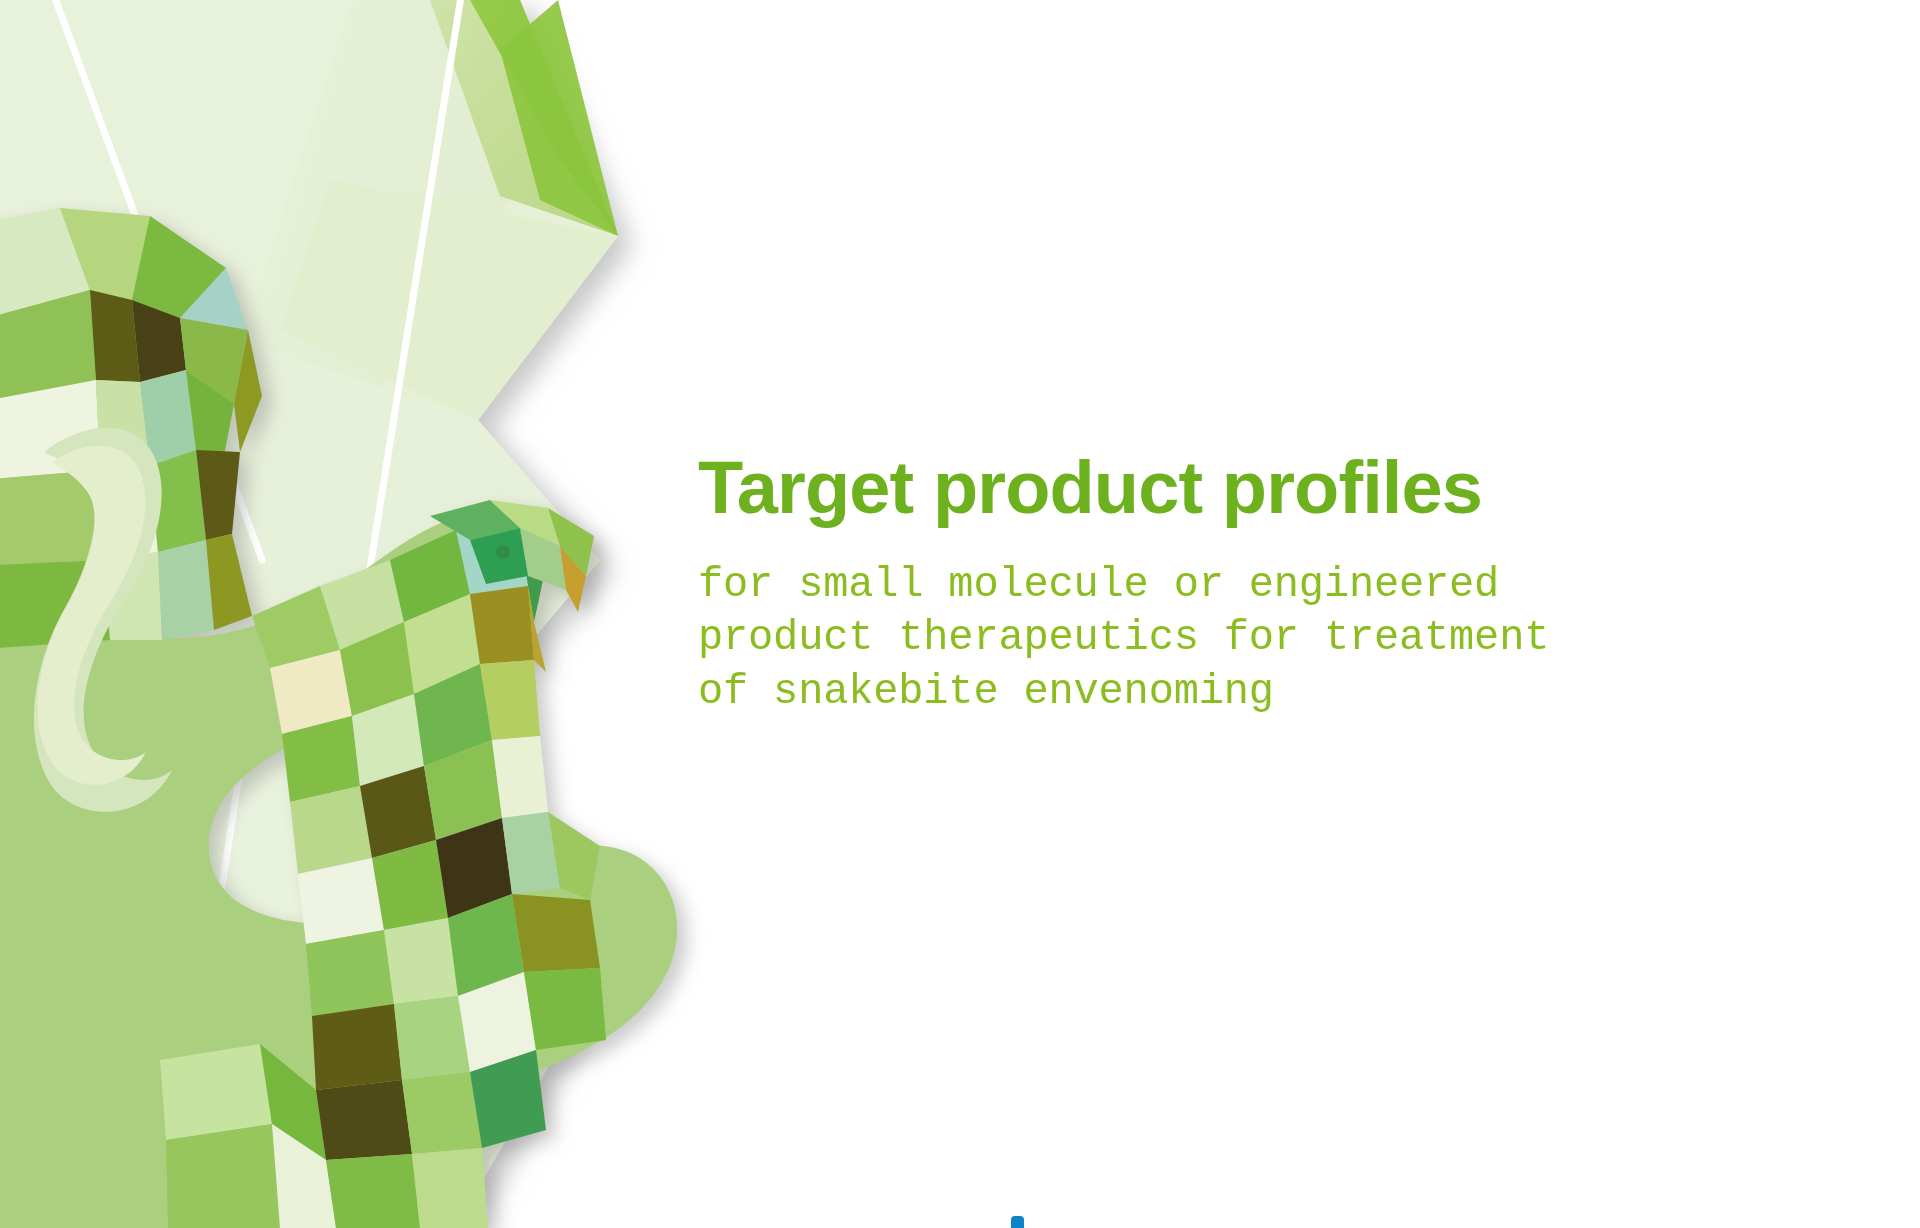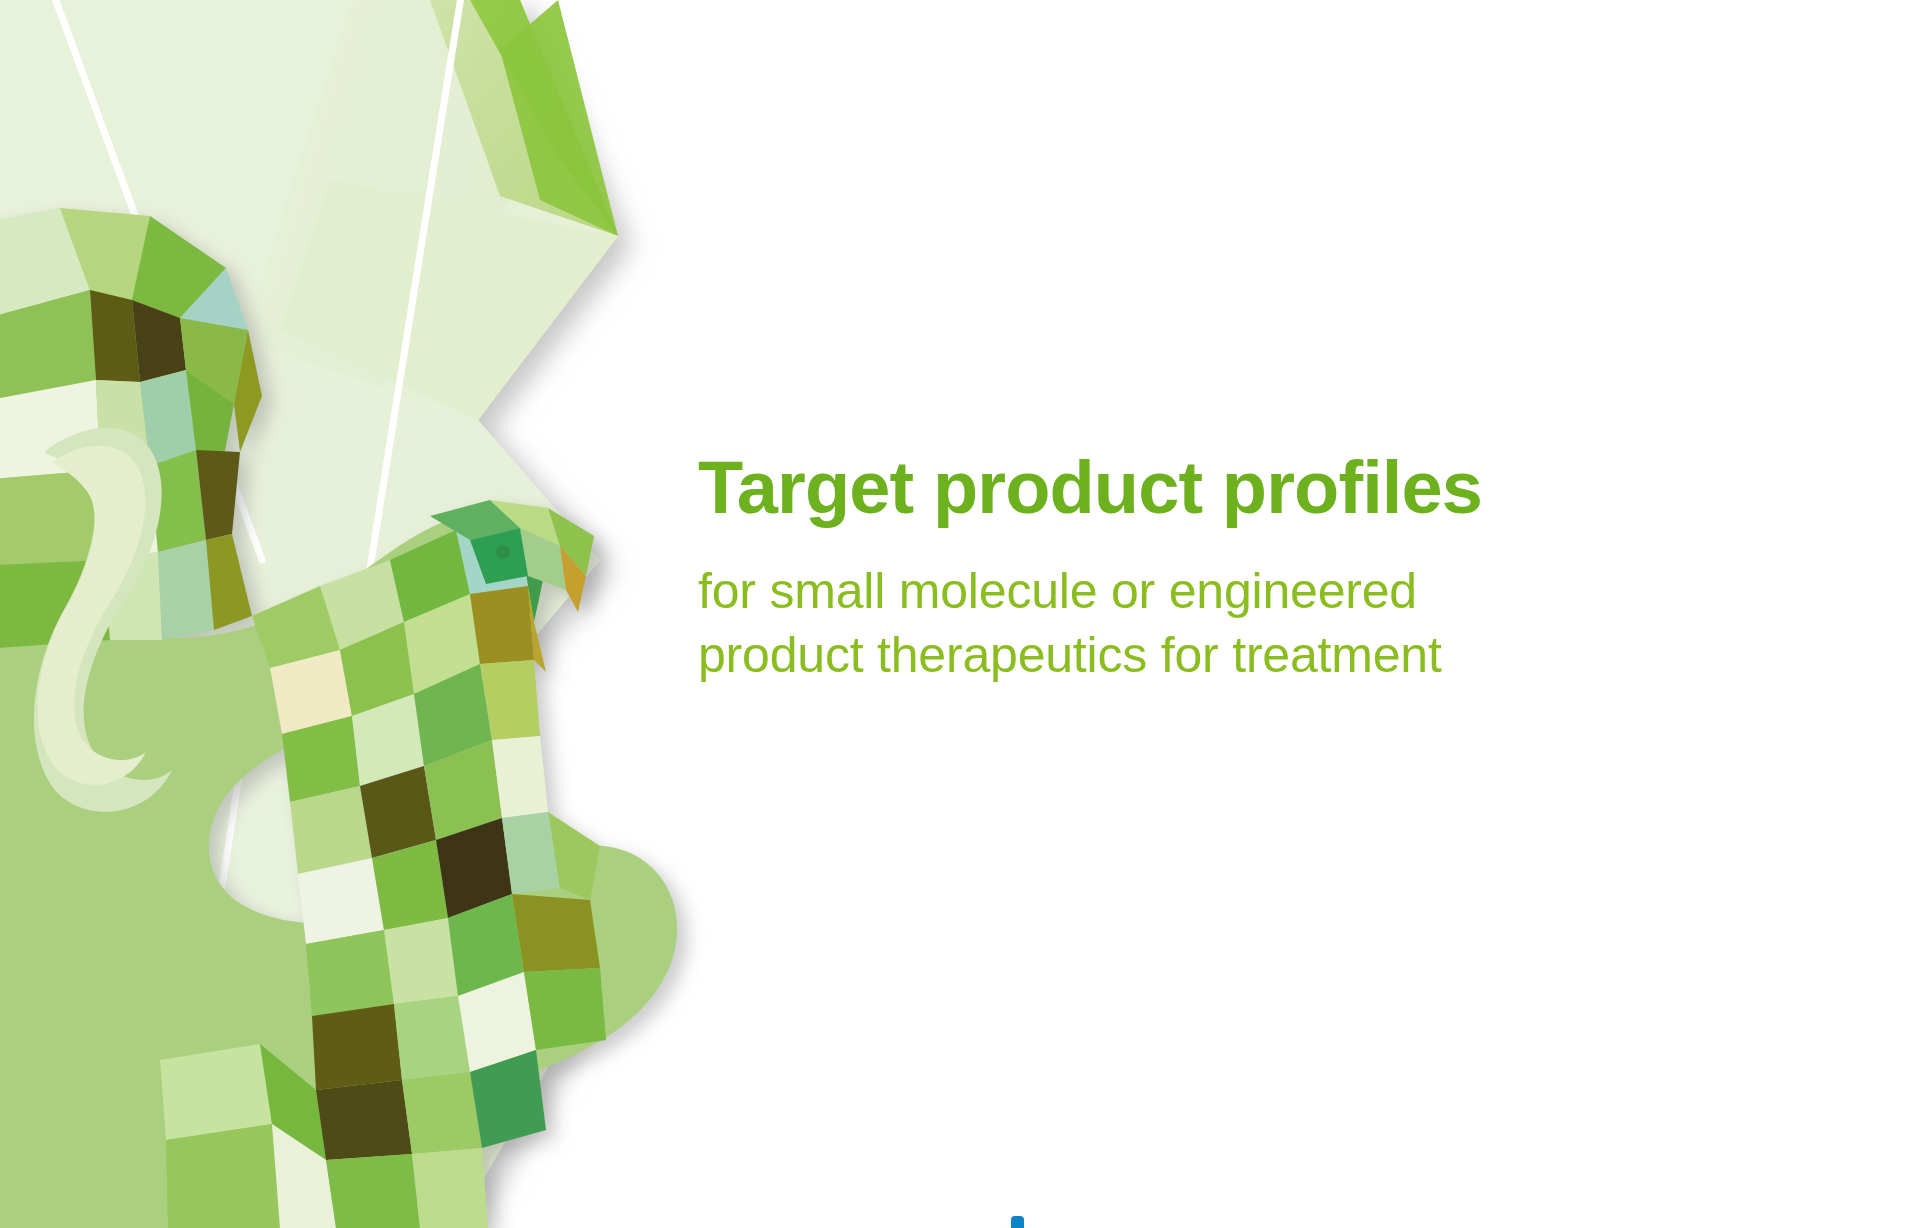--- a/index.html
+++ b/index.html
@@ -52,23 +52,23 @@
     font-family: "Liberation Sans", sans-serif;
     font-weight: 700;
     font-size: 74px;
     line-height: 0.98;
     letter-spacing: -0.012em;
     color: #6db11f;
     white-space: nowrap;
   }
   #page-subtitle {
     margin: 34px 0 0 0;
-    font-family: Liberation Sans, sans-serif;
+    font-family: Liberation Mono, monospace;
     font-weight: 400;
-    font-size: 50px;
+    font-size: 42px;
     line-height: 1.28;
     letter-spacing: -0.004em;
     color: #8cbd20;
   }
   #page-subtitle .sub-line {
     display: block;
     white-space: nowrap;
   }
 
   
@@ -263,20 +263,21 @@
         <circle cx="503" cy="552" r="7" fill="#2e8f4a"></circle>
       </g>
     </svg>
   </div>
 
   <div id="title-block">
     <h1 id="page-title">Target product profiles</h1>
     <div id="page-subtitle">
       <span class="sub-line">for small molecule or engineered</span>
       <span class="sub-line">product therapeutics for treatment</span>
+      <span class="sub-line">of snakebite envenoming</span>
     </div>
   </div>
 
   <div id="who-logo-tip">
     <div class="tip-glow"></div>
     <div class="tip-shape"></div>
   </div>
 
 </div>
 

